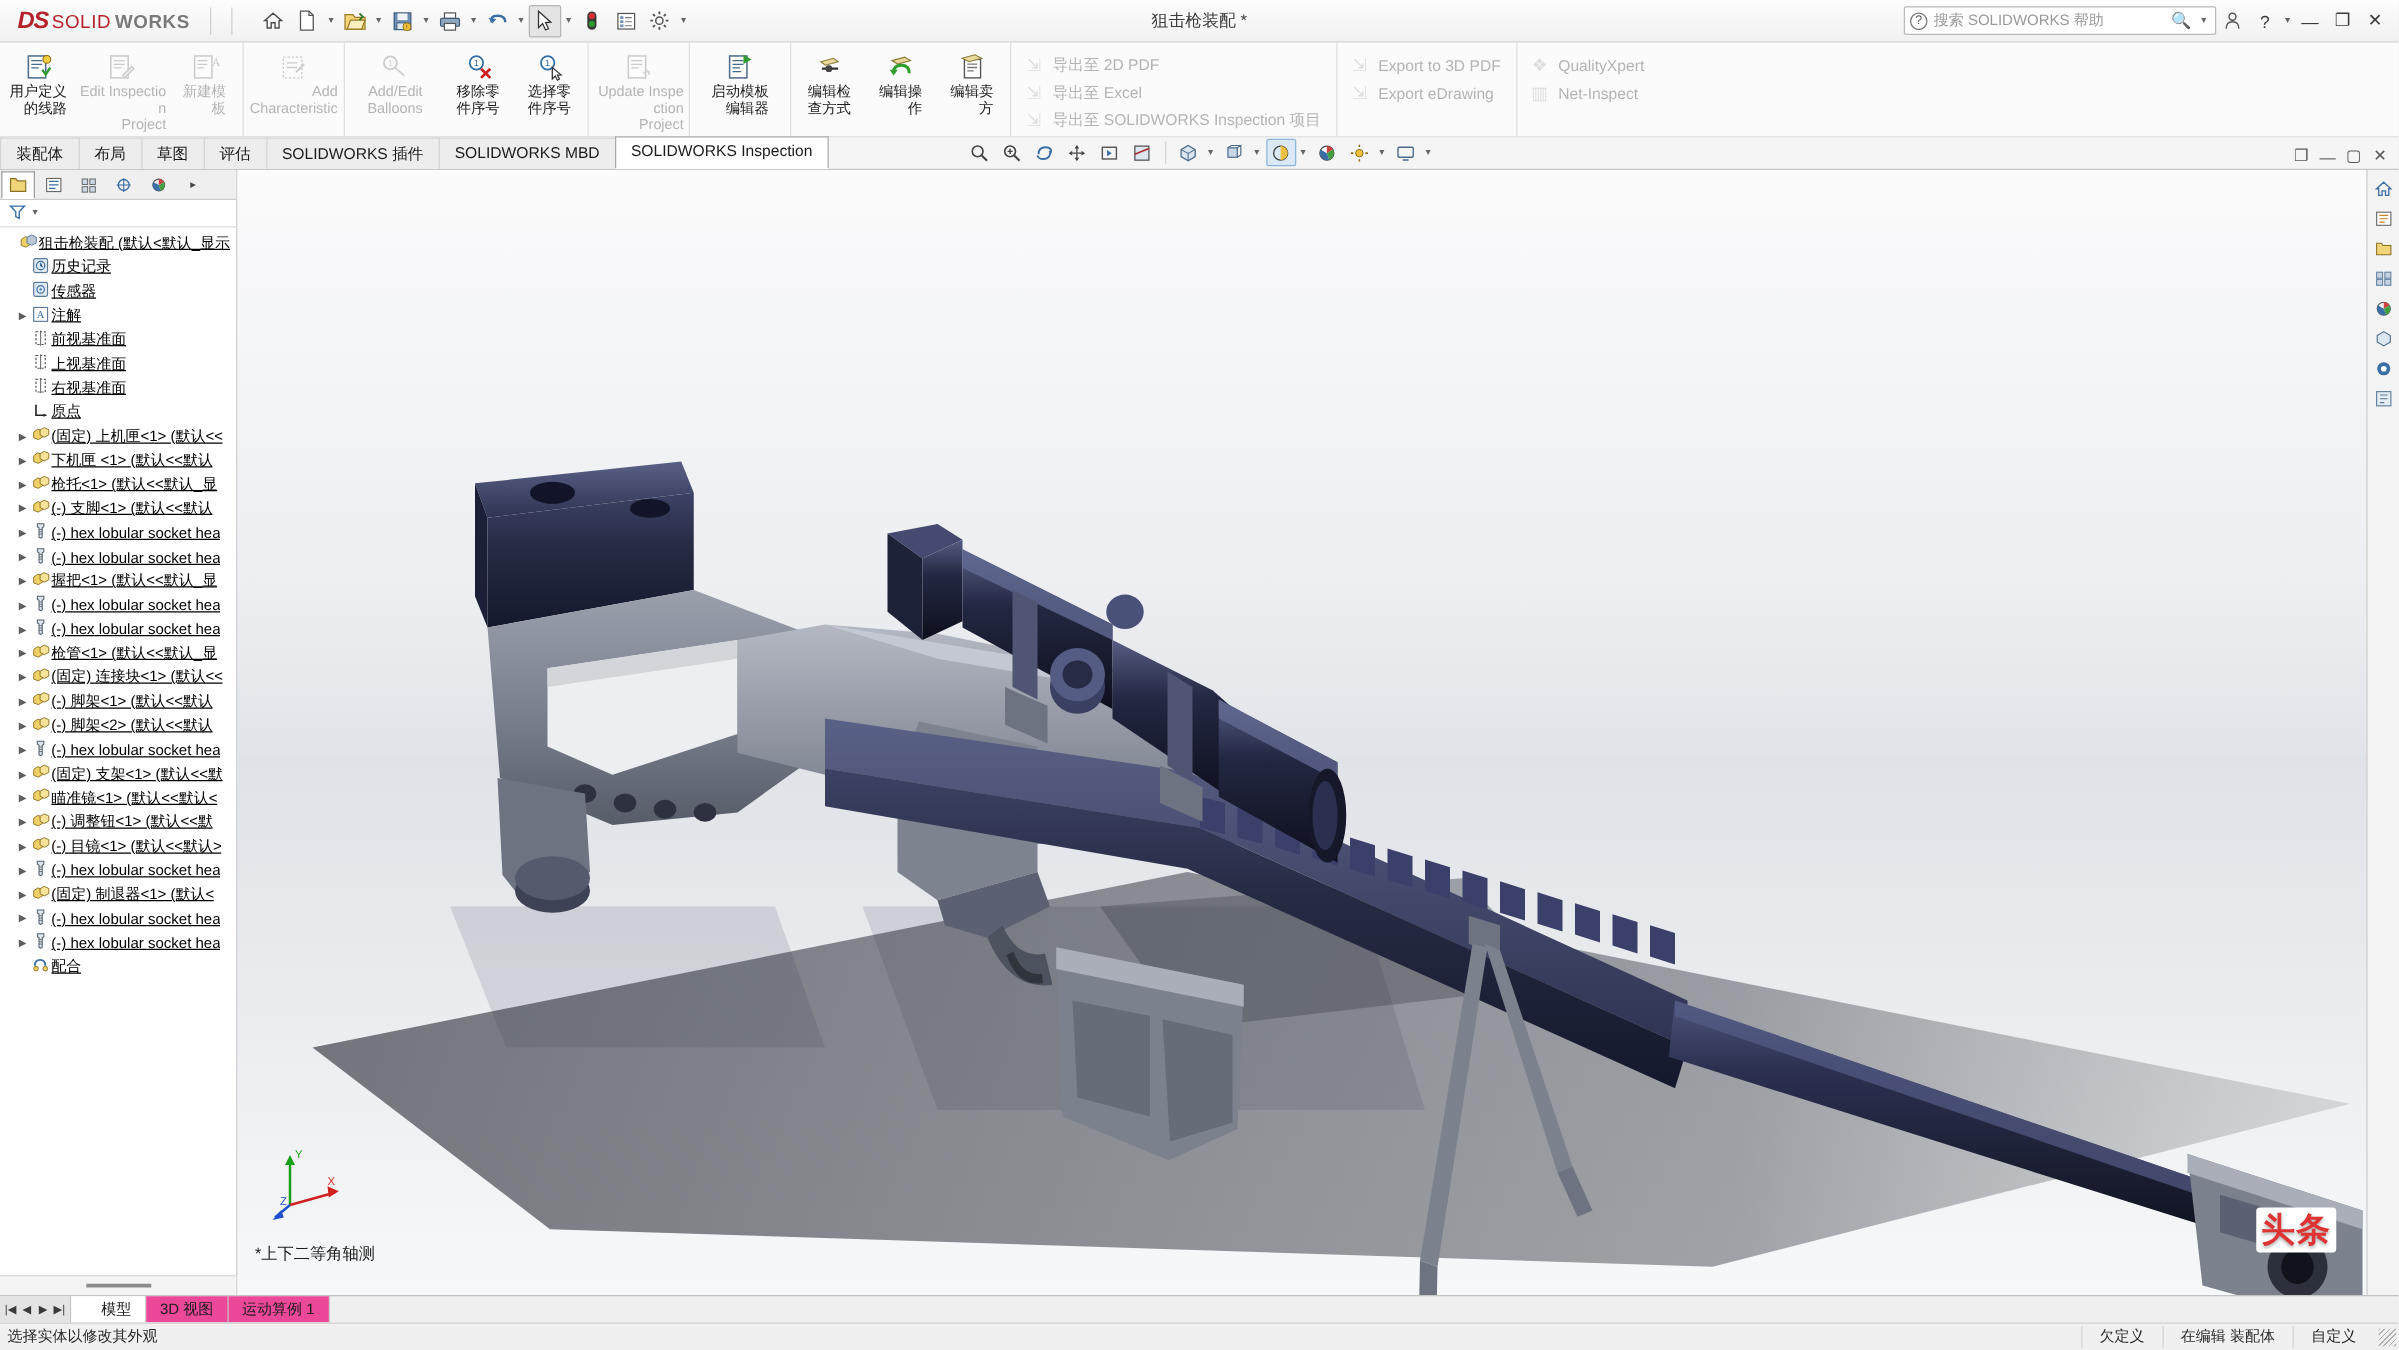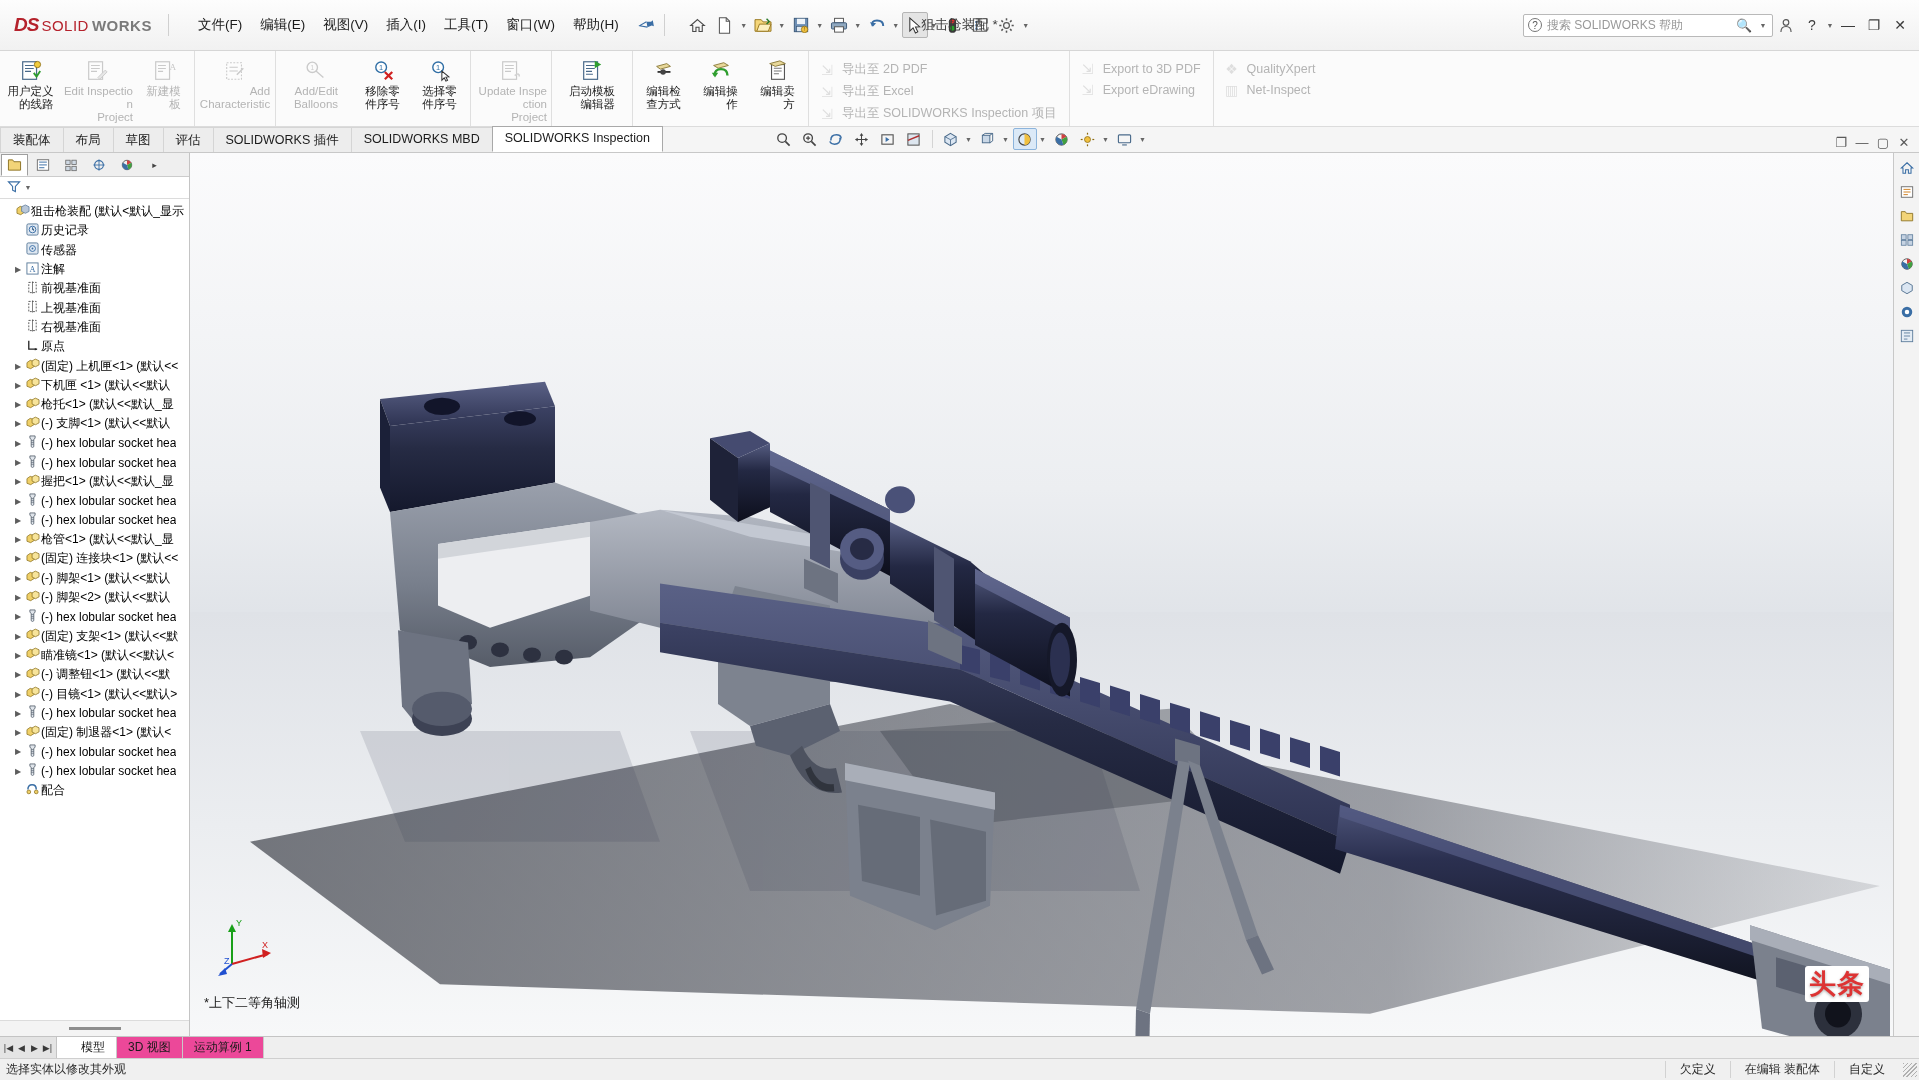--- a/index.html
+++ b/index.html
@@ -5,21 +5,21 @@
   * { box-sizing: border-box; margin: 0; padding: 0; }
   html, body {
     width: 1919px; height: 1080px;
     font-family: "Liberation Sans", "DejaVu Sans", sans-serif;
     overflow: hidden; background: #f0f0f0;
   }
   #app { width: 1919px; height: 1080px; position: relative; display: flex; flex-direction: column; }
 
   
   .titlebar {
-    height: 51px; display: flex; align-items: center;
+    height: 34px; display: flex; align-items: center;
     background: linear-gradient(#fdfdfd, #f1f1f1);
     border-bottom: 1px solid #d6d6d6; flex: none; position: relative;
   }
   .logo { display: flex; align-items: baseline; padding: 0 10px 0 14px; gap: 3px; }
   .logo .ds { font-weight: bold; font-size: 19px; color: #b5222c; font-style: italic; letter-spacing: -1px; }
   .logo .sw { font-weight: normal; font-size: 15px; color: #b5222c; letter-spacing: .5px; }
   .logo .wk { font-weight: bold; font-size: 15px; color: #7a7a7a; letter-spacing: .5px; }
   .vline { width: 1px; height: 22px; background: #d0d0d0; margin: 0 6px; flex: none; }
 
   .menubar { display: flex; align-items: center; height: 100%; margin-left: 14px; }
@@ -105,21 +105,21 @@
   .tree { width: 190px; background: #fff; border-right: 1px solid #c4c4c4; display: flex; flex-direction: column; flex: none; }
   .treetabs { height: 24px; display: flex; align-items: center; background: #efefef; border-bottom: 1px solid #ccc; gap: 1px; padding: 0 1px; }
   .ttab { width: 27px; height: 22px; display: flex; align-items: center; justify-content: center; font-size: 13px; border: 1px solid transparent; }
   .ttab.sel { background: #fff; border: 1px solid #9e9e9e; border-bottom-color: #fff; }
   .filterrow { height: 22px; display: flex; align-items: center; padding-left: 7px; border-bottom: 1px solid #dcdcdc; gap: 2px; }
   .filterrow .fi { font-size: 12px; color: #3a6ea5; }
   .treelist { flex: 1; overflow: hidden; padding-top: 3px; font-size: 12px; color: #000; }
   .trow { display: flex; align-items: center; height: 19.3px; white-space: nowrap; padding-left: 2px; }
   .arrow { width: 12px; font-size: 8px; color: #5d5d5d; text-align: center; flex: none; }
   .tico { width: 17px; text-align: center; font-size: 12px; flex: none; }
-  .tlbl { overflow: hidden; text-overflow: clip; }
+  .tlbl { overflow: hidden; text-overflow: clip; text-decoration: underline; }
   .treescroll { height: 16px; border-top: 1px solid #dcdcdc; display: flex; align-items: center; justify-content: center; background: #f4f4f4; }
   .treescroll i { display:block; width: 52px; height: 3px; background: #8c8c8c; }
 
   
   .graphics { flex: 1; position: relative; overflow: hidden;
     background: linear-gradient(#fbfbfc 0%, #eceef1 38%, #d9dde3 62%, #f3f4f6 100%); }
   .floor { position: absolute; left: 0; right: 0; top: 52%; bottom: 0;
     background: linear-gradient(#dfe2e7, #f7f8f9); }
 
   
@@ -164,33 +164,20 @@
 <div id="app">
 
   <div class="titlebar">
     <div class="logo">
       <span class="ds">DS</span>
       <span class="sw">SOLID</span>
       <span class="wk">WORKS</span>
     </div>
     <div class="vline"></div>
 
-    <div class="menubar">
-      <div class="menuitem">文件(F)</div>
-      <div class="menuitem">编辑(E)</div>
-      <div class="menuitem">视图(V)</div>
-      <div class="menuitem">插入(I)</div>
-      <div class="menuitem">工具(T)</div>
-      <div class="menuitem">窗口(W)</div>
-      <div class="menuitem">帮助(H)</div>
-      <div class="pin"><svg width="14" height="14" viewBox="0 0 16 16">
-            <path d="M10 1 L15 6 L12.4 6.6 L9.5 11 L5 6.5 L9.4 3.6 Z" fill="#3b6ea5"></path>
-            <path d="M5 6.5 L1 15 L9.5 11" fill="none" stroke="#3b6ea5" stroke-width="1.3"></path>
-          </svg></div>
-    </div>
 
     <div class="vline" style="margin-left:10px"></div>
 
     <div class="qat">
       <div class="qbtn">
         <svg width="17" height="17" viewBox="0 0 20 20">
             <path d="M10 3 L18 10 L15.6 10 L15.6 17 L11.8 17 L11.8 12 L8.2 12 L8.2 17 L4.4 17 L4.4 10 L2 10 Z" fill="none" stroke="#4a4a4a" stroke-width="1.3"></path>
           </svg>
       </div>
       <div class="qbtn">

